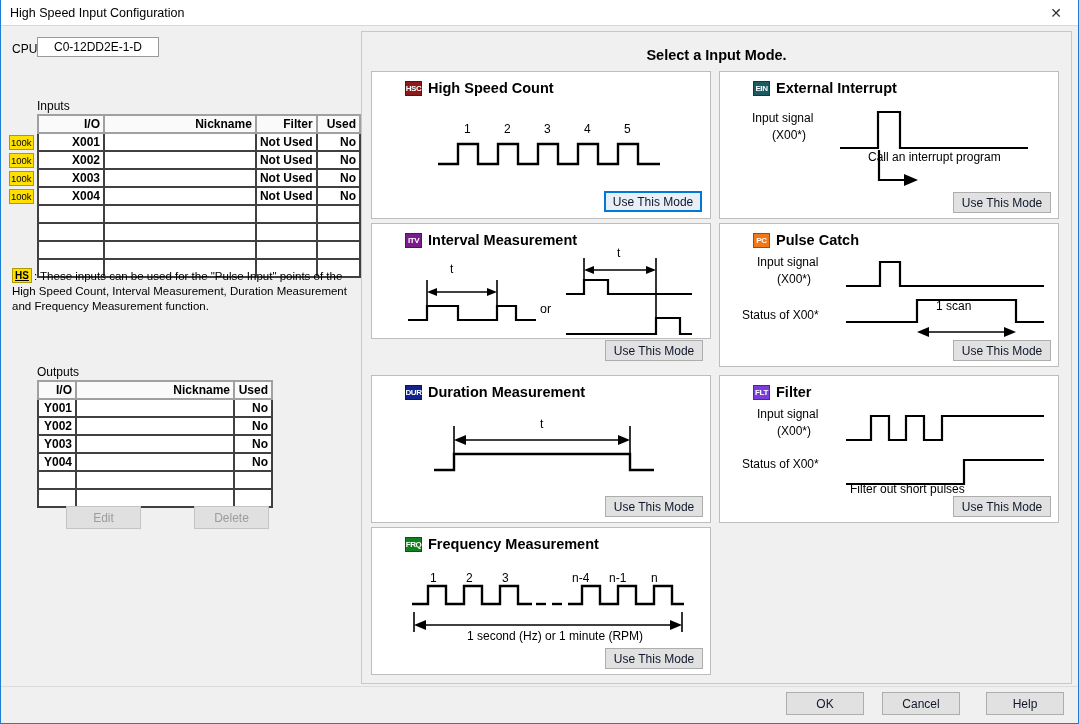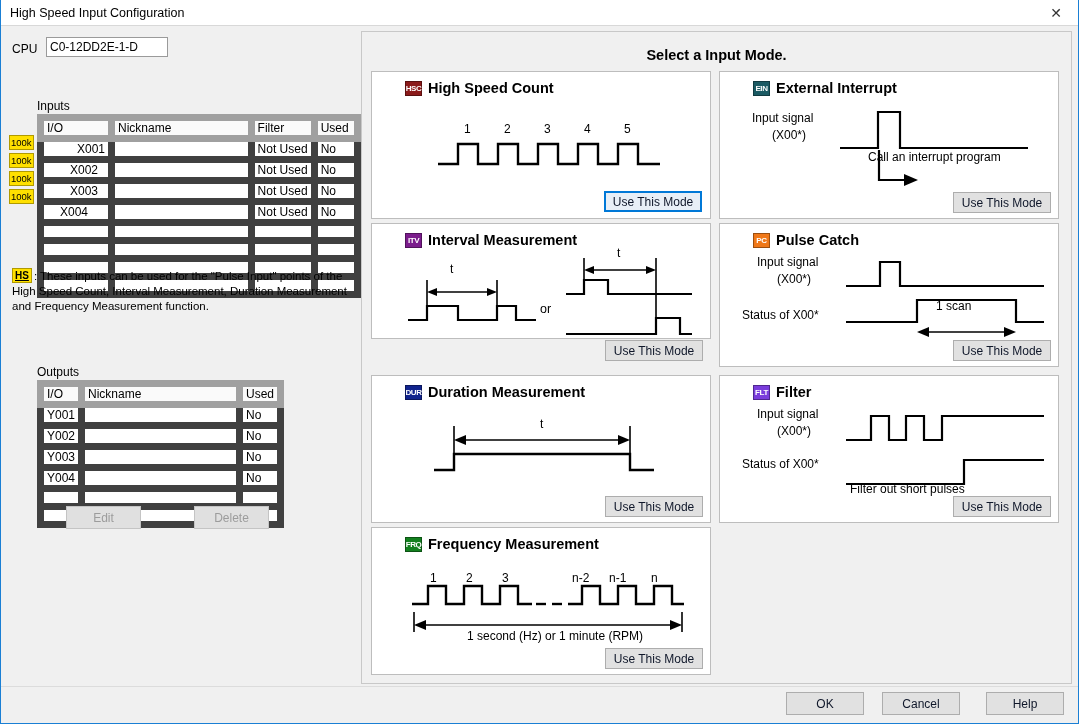--- a/index.html
+++ b/index.html
@@ -33,32 +33,32 @@
     display:flex; align-items:center; justify-content:center;
     font-size:14px; color:#333; cursor:pointer; background:#fff;
   }
 
   
   .left-pane { position:absolute; left:0; top:27px; width:360px; height:564px; }
 
   .cpu-row { position:absolute; left:11px; top:10px; }
   .cpu-label { position:absolute; left:0; top:5px; font-size:12px; }
   .cpu-field {
-    position:absolute; left:34px; top:0; width:122px; height:20px;
+    position:absolute; left:25px; top:0; width:122px; height:20px;
     background:#fff; border:1px solid #9a9a9a;
     font-family:"Liberation Sans", sans-serif; font-size:12px;
-    padding:1px 3px; color:#000;
+    padding:1px 3px; color:#000;text-align:center;
   }
 
   .section-label { position:absolute; font-size:12px; }
 
   table.grid { border-collapse:collapse; font-size:12px; background:#fff; }
   table.grid th, table.grid td {
-    border:7px solid #404040; padding:0 3px;
-    height:18px; font-weight:normal; text-align:left;
+    border:2px solid #404040; padding:0 3px;
+    height:18px; font-weight:bold; text-align:right;
     white-space:nowrap; overflow:hidden;
   }
   table.grid th { background:#fafafa; border-color:#a0a0a0; }
 
   .inputs-wrap { position:absolute; left:36px; top:87px; }
   .outputs-wrap { position:absolute; left:36px; top:353px; }
 
   .badge-col {
     position:absolute; left:8px; top:106px; width:28px;
   }
@@ -449,21 +449,21 @@
           <line x1="6" y1="42" x2="6" y2="62" stroke="#000" stroke-width="1.6"></line>
           <line x1="274" y1="42" x2="274" y2="62" stroke="#000" stroke-width="1.6"></line>
           <line x1="9" y1="55" x2="271" y2="55" stroke="#000" stroke-width="1.6"></line>
           <polygon points="6,55 18,50 18,60" fill="#000"></polygon>
           <polygon points="274,55 262,50 262,60" fill="#000"></polygon>
         </svg>
       </div>
       <div class="lbl" style="left:58px; top:43px;">1</div>
       <div class="lbl" style="left:94px; top:43px;">2</div>
       <div class="lbl" style="left:130px; top:43px;">3</div>
-      <div class="lbl" style="left:200px; top:43px;">n-2</div>
+      <div class="lbl" style="left:200px; top:43px;">n-4</div>
       <div class="lbl" style="left:237px; top:43px;">n-1</div>
       <div class="lbl" style="left:279px; top:43px;">n</div>
       <div class="lbl" style="left:95px; top:101px;">1 second (Hz) or 1 minute (RPM)</div>
       <button class="btn use-btn" style="left:233px; top:120px;">Use This Mode</button>
     </div>
   </div>
 
   <div class="footer-sep"></div>
   <button class="btn footer-btn" id="ok-btn">OK</button>
   <button class="btn footer-btn" id="cancel-btn">Cancel</button>

